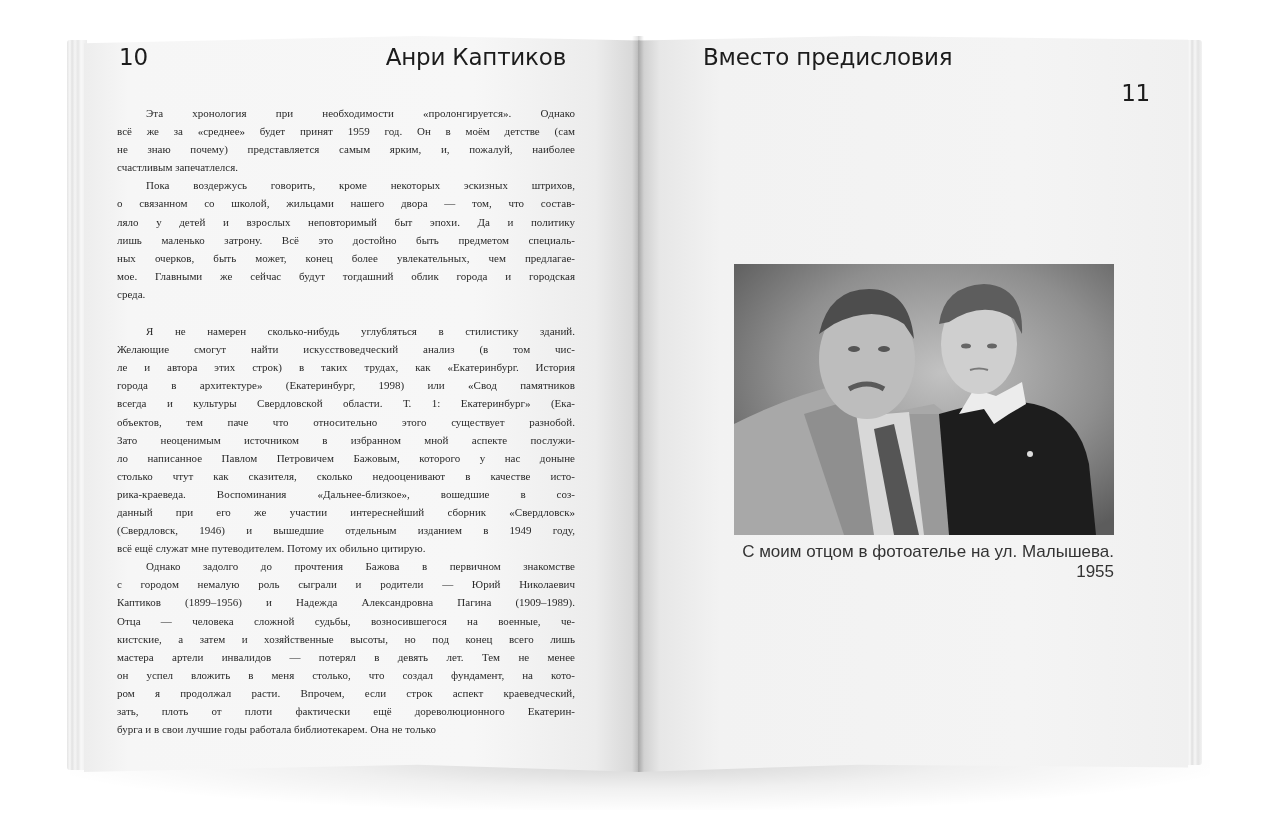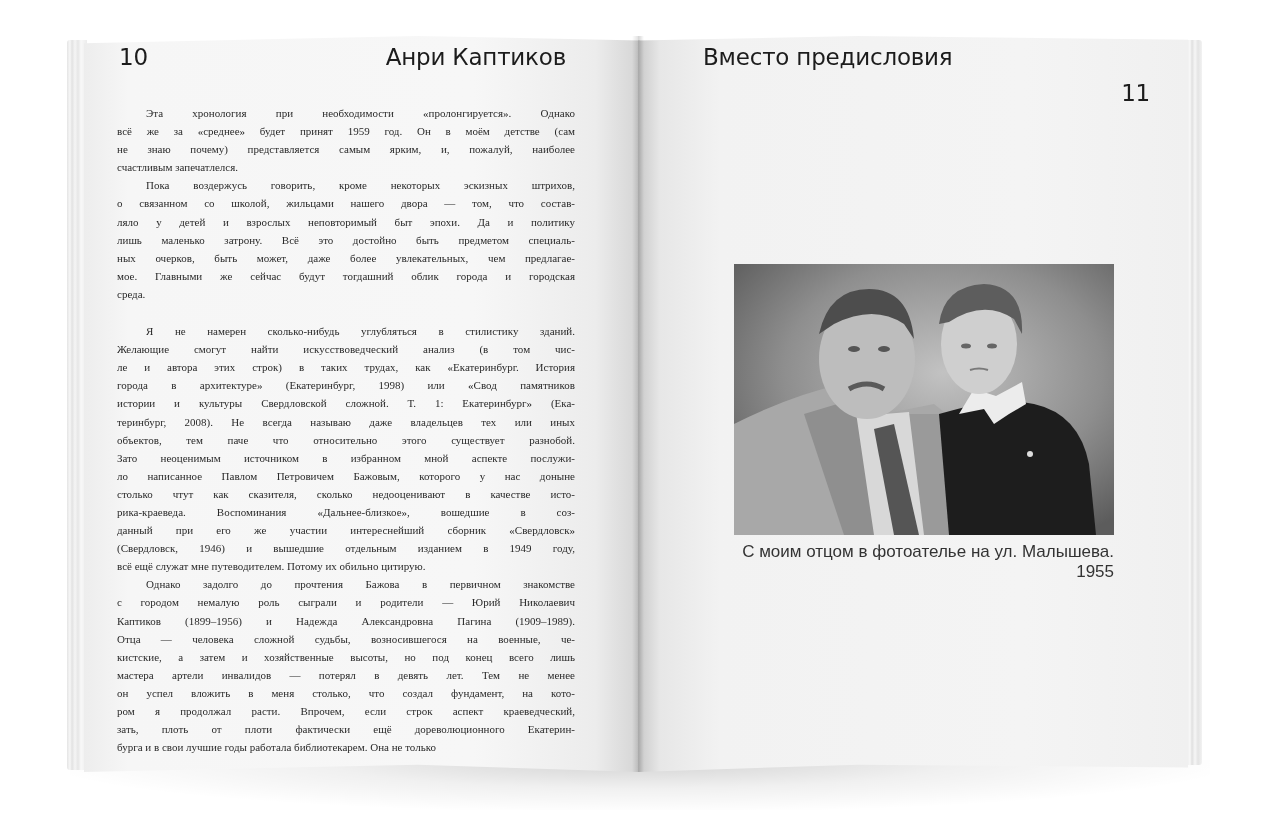--- a/index.html
+++ b/index.html
@@ -50,31 +50,30 @@
         <span class="line" style="text-indent: 29px;">Эта хронология при необходимости «пролонгируется». Однако</span>
         <span class="line" style="text-indent: 0px;">всё же за «среднее» будет принят 1959 год. Он в моём детстве (сам</span>
         <span class="line" style="text-indent: 0px;">не знаю почему) представляется самым ярким, и, пожалуй, наиболее</span>
         <span class="line last" style="text-indent: 0px;">счастливым запечатлелся.</span>
       </p>
       <p>
         <span class="line" style="text-indent: 29px;">Пока воздержусь говорить, кроме некоторых эскизных штрихов,</span>
         <span class="line" style="text-indent: 0px;">о связанном со школой, жильцами нашего двора — том, что состав-</span>
         <span class="line" style="text-indent: 0px;">ляло у детей и взрослых неповторимый быт эпохи. Да и политику</span>
         <span class="line" style="text-indent: 0px;">лишь маленько затрону. Всё это достойно быть предметом специаль-</span>
-        <span class="line" style="text-indent: 0px;">ных очерков, быть может, даже более увлекательных, чем предлагае-</span>
+        <span class="line" style="text-indent: 0px;">ных очерков, быть может, конец более увлекательных, чем предлагае-</span>
         <span class="line" style="text-indent: 0px;">мое. Главными же сейчас будут тогдашний облик города и городская</span>
         <span class="line last" style="text-indent: 0px;">среда.</span>
       </p>
       <p>
         <span class="line" style="text-indent: 29px; margin-top: 19px;">Я не намерен сколько-нибудь углубляться в стилистику зданий.</span>
         <span class="line" style="text-indent: 0px;">Желающие смогут найти искусствоведческий анализ (в том чис-</span>
         <span class="line" style="text-indent: 0px;">ле и автора этих строк) в таких трудах, как «Екатеринбург. История</span>
         <span class="line" style="text-indent: 0px;">города в архитектуре» (Екатеринбург, 1998) или «Свод памятников</span>
-        <span class="line" style="text-indent: 0px;">истории и культуры Свердловской сложной. Т. 1: Екатеринбург» (Ека-</span>
-        <span class="line" style="text-indent: 0px;">теринбург, 2008). Не всегда называю даже владельцев тех или иных</span>
+        <span class="line" style="text-indent: 0px;">всегда и культуры Свердловской области. Т. 1: Екатеринбург» (Ека-</span>
         <span class="line" style="text-indent: 0px;">объектов, тем паче что относительно этого существует разнобой.</span>
         <span class="line" style="text-indent: 0px;">Зато неоценимым источником в избранном мной аспекте послужи-</span>
         <span class="line" style="text-indent: 0px;">ло написанное Павлом Петровичем Бажовым, которого у нас доныне</span>
         <span class="line" style="text-indent: 0px;">столько чтут как сказителя, сколько недооценивают в качестве исто-</span>
         <span class="line" style="text-indent: 0px;">рика-краеведа. Воспоминания «Дальнее-близкое», вошедшие в соз-</span>
         <span class="line" style="text-indent: 0px;">данный при его же участии интереснейший сборник «Свердловск»</span>
         <span class="line" style="text-indent: 0px;">(Свердловск, 1946) и вышедшие отдельным изданием в 1949 году,</span>
         <span class="line last" style="text-indent: 0px;">всё ещё служат мне путеводителем. Потому их обильно цитирую.</span>
       </p>
       <p>

